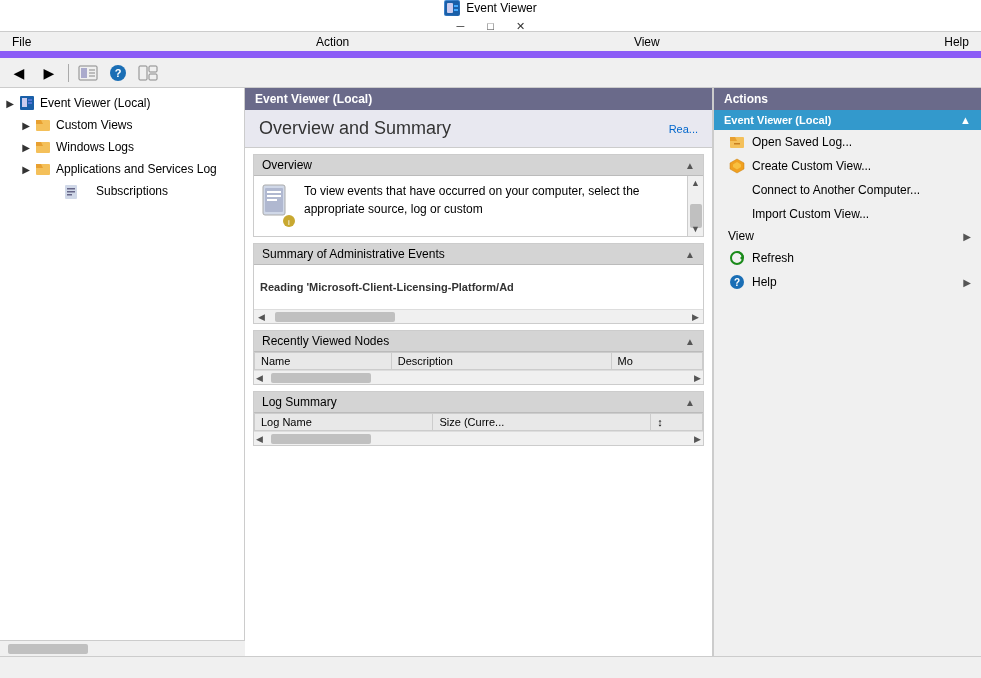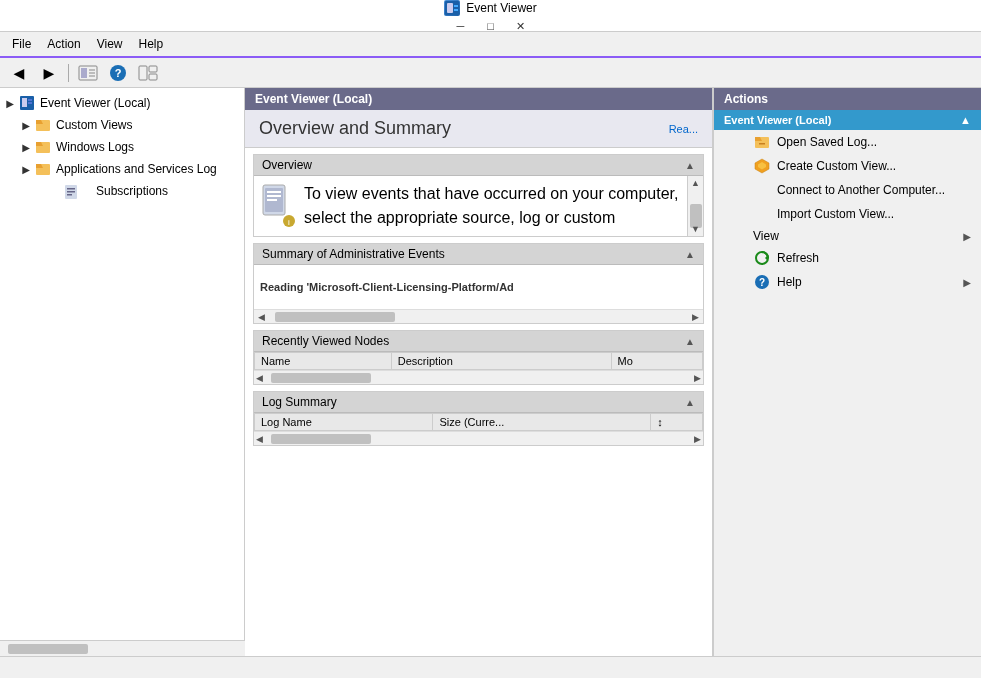--- a/index.html
+++ b/index.html
@@ -38,22 +38,23 @@
       font-size: 11px; color: #333;
       display: flex; align-items: center; justify-content: center;
     }
 
     
     .menu-bar {
       background: #f0f0f0;
       height: 26px;
       display: flex;
       align-items: center;
-      border-bottom: 2px solid #8b5cf6;
+      border-bottom: 7px solid #8b5cf6;
       padding: 0 4px;
+      justify-content: space-between;
     }
     .menu-item {
       padding: 3px 8px;
       cursor: pointer;
       font-size: 12px;
       color: #000;
     }
 
     
     .toolbar {
@@ -180,21 +181,21 @@
       gap: 8px;
       padding: 6px;
       position: relative;
     }
     .overview-icon {
       width: 36px; height: 48px;
       flex-shrink: 0;
       display: flex; align-items: center; justify-content: center;
     }
     .overview-text {
-      font-size: 16px;
+      font-size: 12px;
       line-height: 1.5;
       flex: 1;
     }
     .overview-scroll {
       position: absolute; right: 0; top: 0; bottom: 0;
       width: 16px;
       background: #f0f0f0;
       border-left: 1px solid #ccc;
       display: flex; flex-direction: column; align-items: center;
     }
@@ -293,21 +294,20 @@
     .action-group-title.selected {
       background: #3399cc;
       color: white;
     }
     .action-item {
       display: flex;
       align-items: center;
       padding: 3px 10px 3px 14px;
       cursor: pointer;
       gap: 6px;
-      margin-left: 25px;
     }
     .action-icon {
       width: 18px; height: 18px; flex-shrink: 0;
       display: flex; align-items: center; justify-content: center;
       font-size: 14px;
     }
     .action-label {
       font-size: 12px;
       color: #000;
     }

